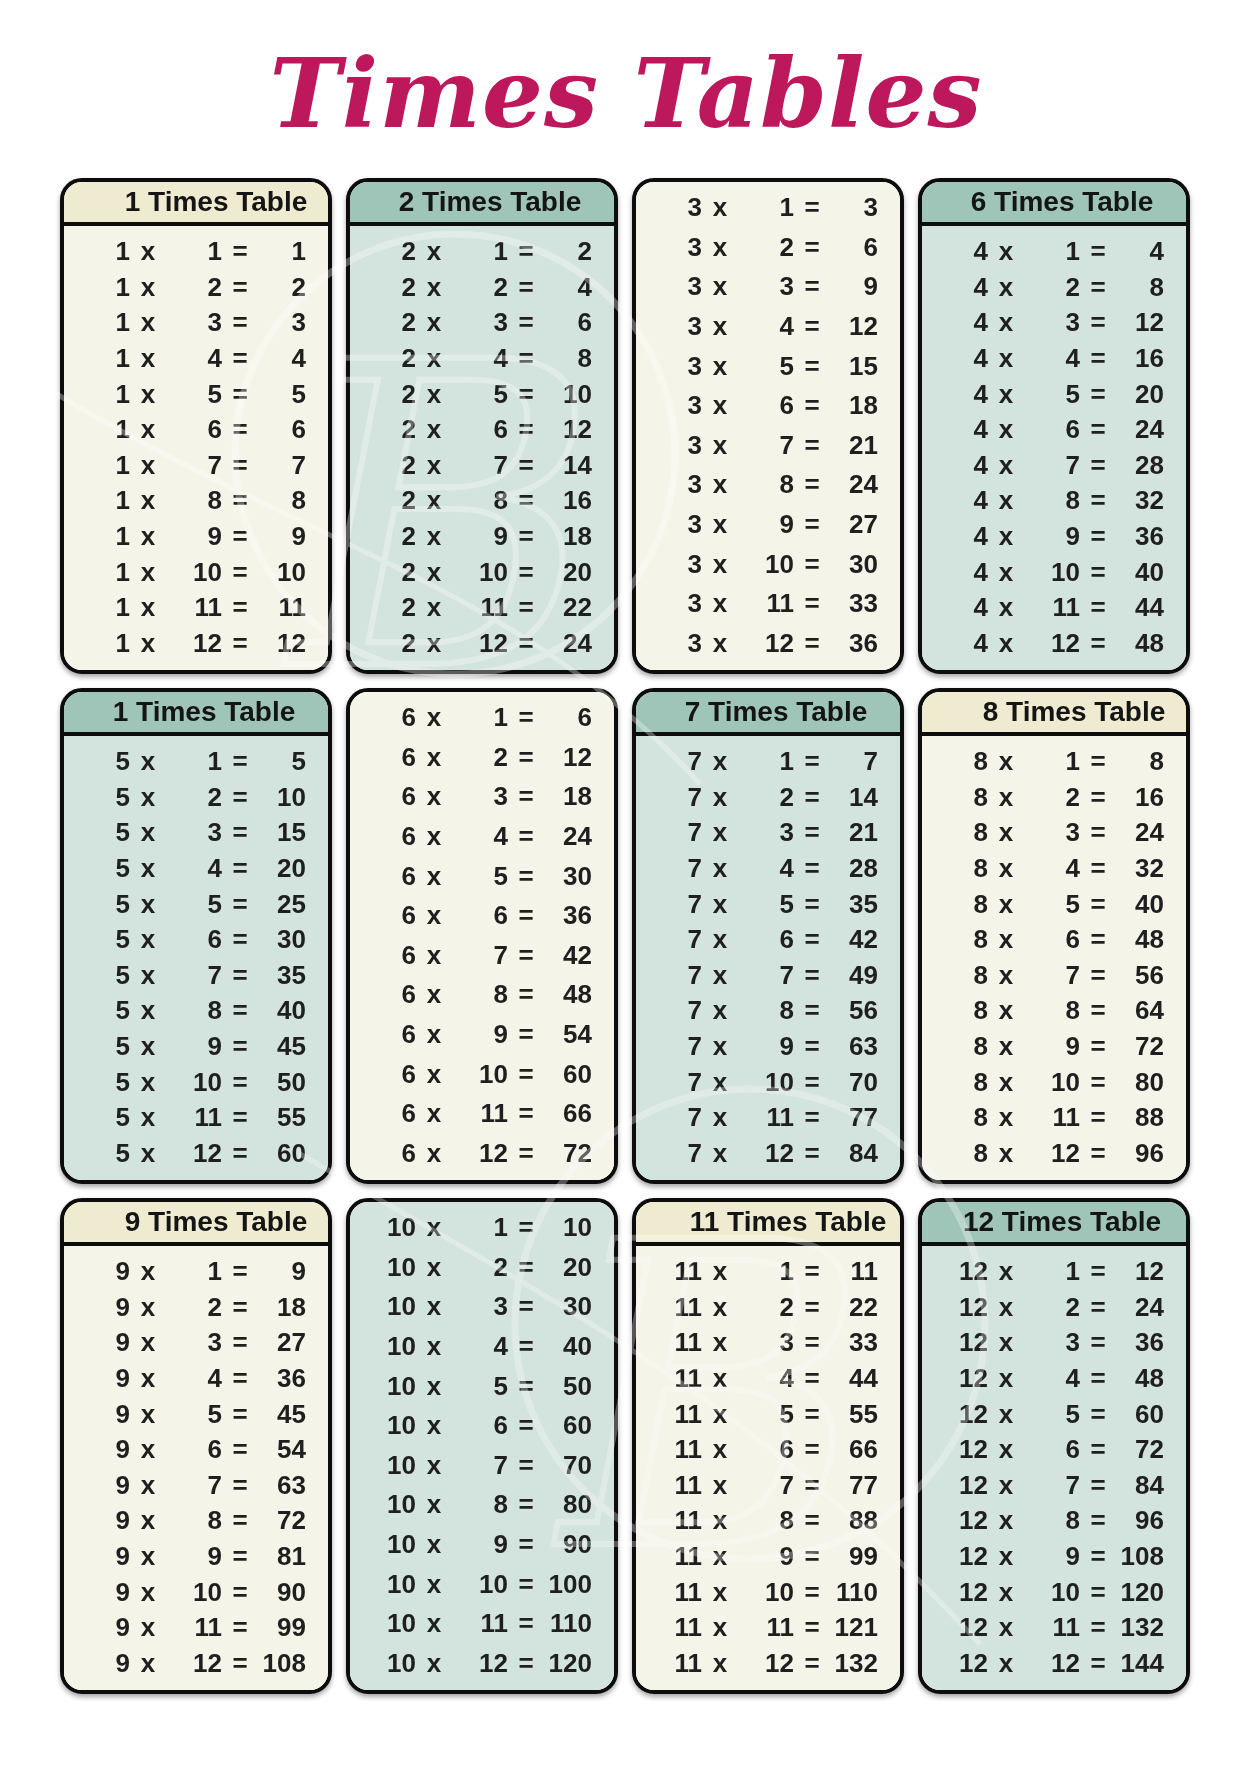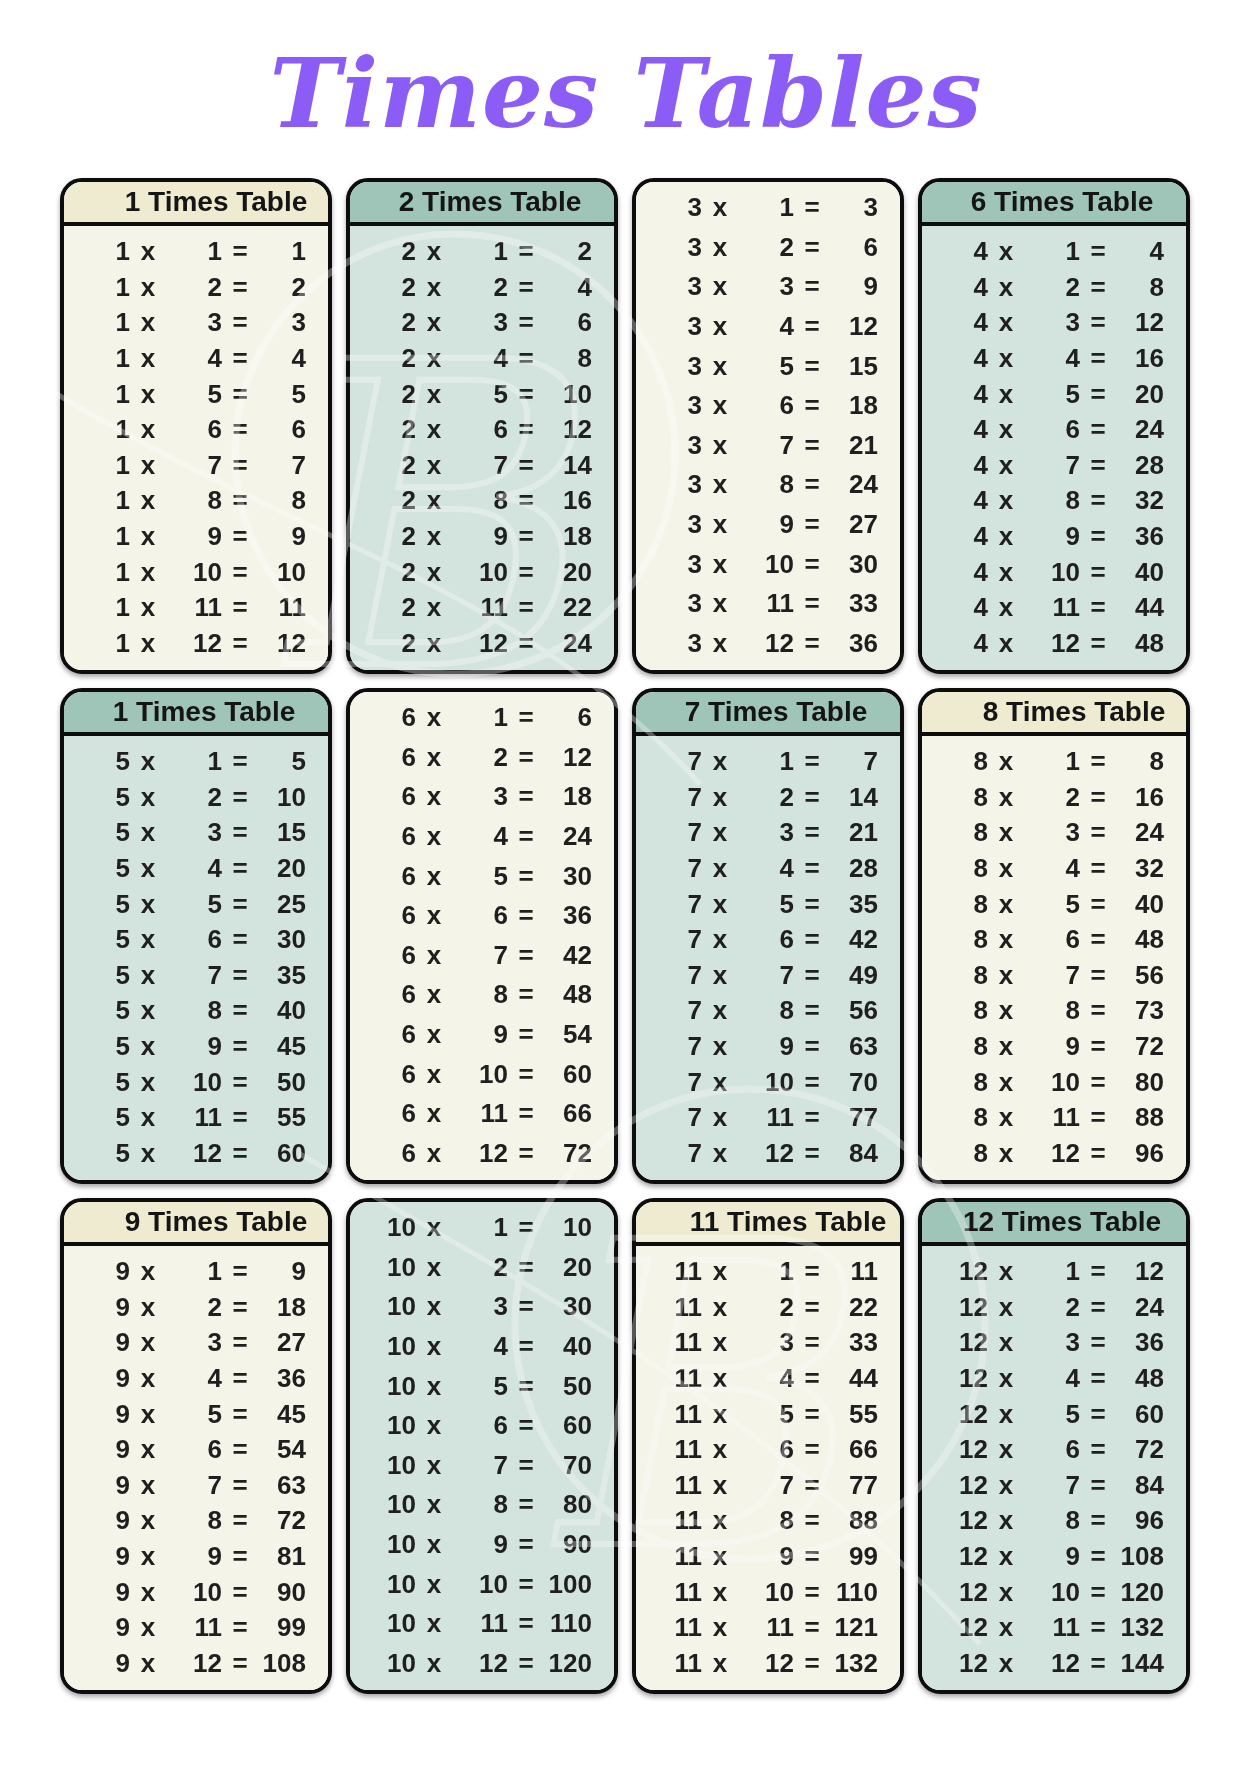--- a/index.html
+++ b/index.html
@@ -18,21 +18,21 @@
   .page-title {
     text-align: center;
     margin: 24px 0 14px;
     height: 140px;
     line-height: 140px;
     font-family: "DejaVu Serif", serif;
     font-style: italic;
     font-weight: 700;
     font-size: 96px;
     letter-spacing: 1px;
-    color: #8b5cf6;
+    color: #be185d;
   }
   .tables-grid {
     margin: 0 60px;
     display: grid;
     grid-template-columns: repeat(4, 272px);
     grid-auto-rows: 496px;
     gap: 14px;
   }
   .card {
     border: 4px solid var(--border, #0d0d0d);
@@ -769,21 +769,21 @@
             <span class="c1">x</span>
             <span class="c2">7</span>
             <span class="c3">=</span>
             <span class="c4">56</span>
           </div>
           <div class="row">
             <span class="c0">8</span>
             <span class="c1">x</span>
             <span class="c2">8</span>
             <span class="c3">=</span>
-            <span class="c4">73</span>
+            <span class="c4">64</span>
           </div>
           <div class="row">
             <span class="c0">8</span>
             <span class="c1">x</span>
             <span class="c2">9</span>
             <span class="c3">=</span>
             <span class="c4">72</span>
           </div>
           <div class="row">
             <span class="c0">8</span>

